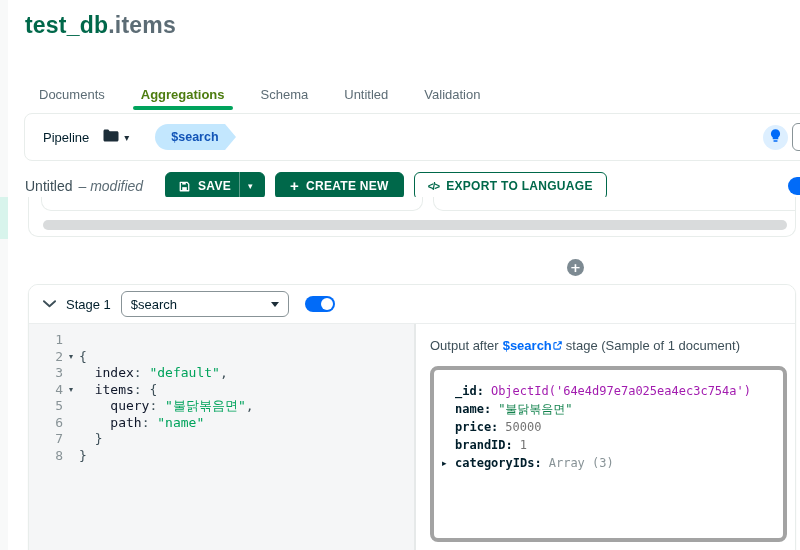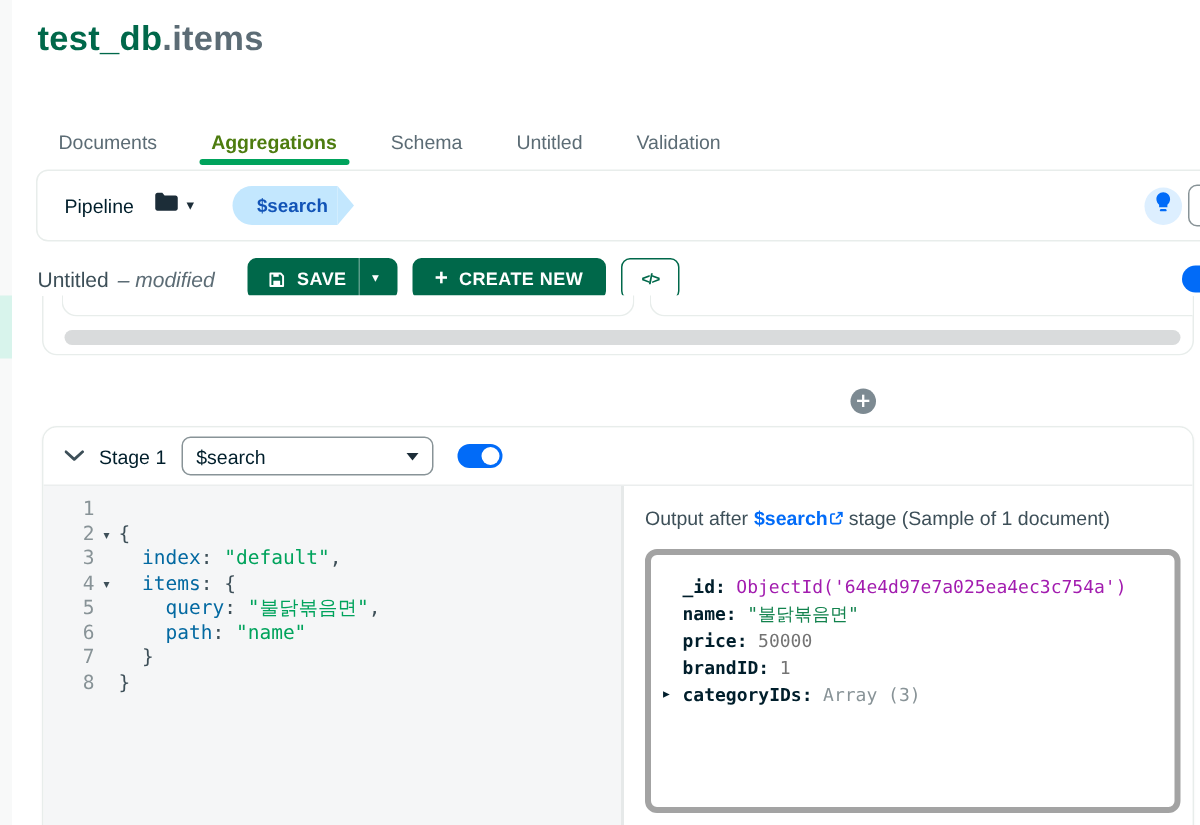--- a/index.html
+++ b/index.html
@@ -84,21 +84,21 @@
   .stage-toggle { width:30px; height:16px; border-radius:8px; background:#016BF8; position:relative; margin-left:6px; cursor:pointer; }
   .stage-toggle .knob { position:absolute; right:2px; top:2px; width:12px; height:12px; border-radius:50%; background:#fff; }
 
   .stage-body { display:flex; height:282px; border-top:1px solid #EBEEEE; }
   .editor { width:387px; background:#F5F6F7; border-right:2px solid #E6E9E9; padding-top:8px;
     font-family:"DejaVu Sans Mono","Liberation Mono",monospace; font-size:13px; }
   .code-line { display:flex; height:16.5px; line-height:16.5px; white-space:pre; }
   .code-line .ln { width:34px; text-align:right; color:#889397; flex:none; }
   .code-line .fold { width:16px; text-align:center; color:#3D4F58; font-size:8px; flex:none; }
   .tok-pln { color:#3D4F58; }
-  .tok-key { color:#0369a1; }
+  .tok-key { color:#0f172a; }
   .tok-str { color:#00A35C; }
 
   .output-panel { flex:1; background:#fff; padding:14px 6px 0 14px; }
   .output-header { font-size:13px; color:#3D4F58; display:flex; align-items:center; gap:4px; flex-wrap:nowrap; }
   .stage-link { color:#016BF8; font-weight:700; cursor:pointer; display:flex; align-items:flex-start; gap:1px; }
   .doc-card { margin-top:13px; margin-right:2px; height:176px; border:4px solid #a3a3a3; border-radius:8px;
     padding:12px 8px 0 8px; font-family:"DejaVu Sans Mono","Liberation Mono",monospace; font-size:12px; overflow:hidden; }
   .doc-row { display:flex; height:18px; line-height:18px; white-space:pre; }
   .doc-row .expander { width:13px; color:#001E2B; font-size:9px; flex:none; cursor:pointer; }
   .doc-key { font-weight:700; color:#001E2B; }
@@ -166,20 +166,21 @@
     </span>
     <span>SAVE</span>
     <span class="save-caret glyph">▾</span>
   </div>
   <div class="btn btn-solid create-btn">
     <span class="plus">+</span>
     <span>CREATE NEW</span>
   </div>
   <div class="btn btn-outline export-btn">
     <span class="code-glyph">&lt;/&gt;</span>
+    <span>EXPORT TO LANGUAGE</span>
   </div>
 </div>
 <div class="auto-toggle"></div>
 
 <div class="scroll-wrap">
   <div class="partial-card a"></div>
   <div class="partial-card b"></div>
   <div class="hscrollbar"></div>
 </div>
 

